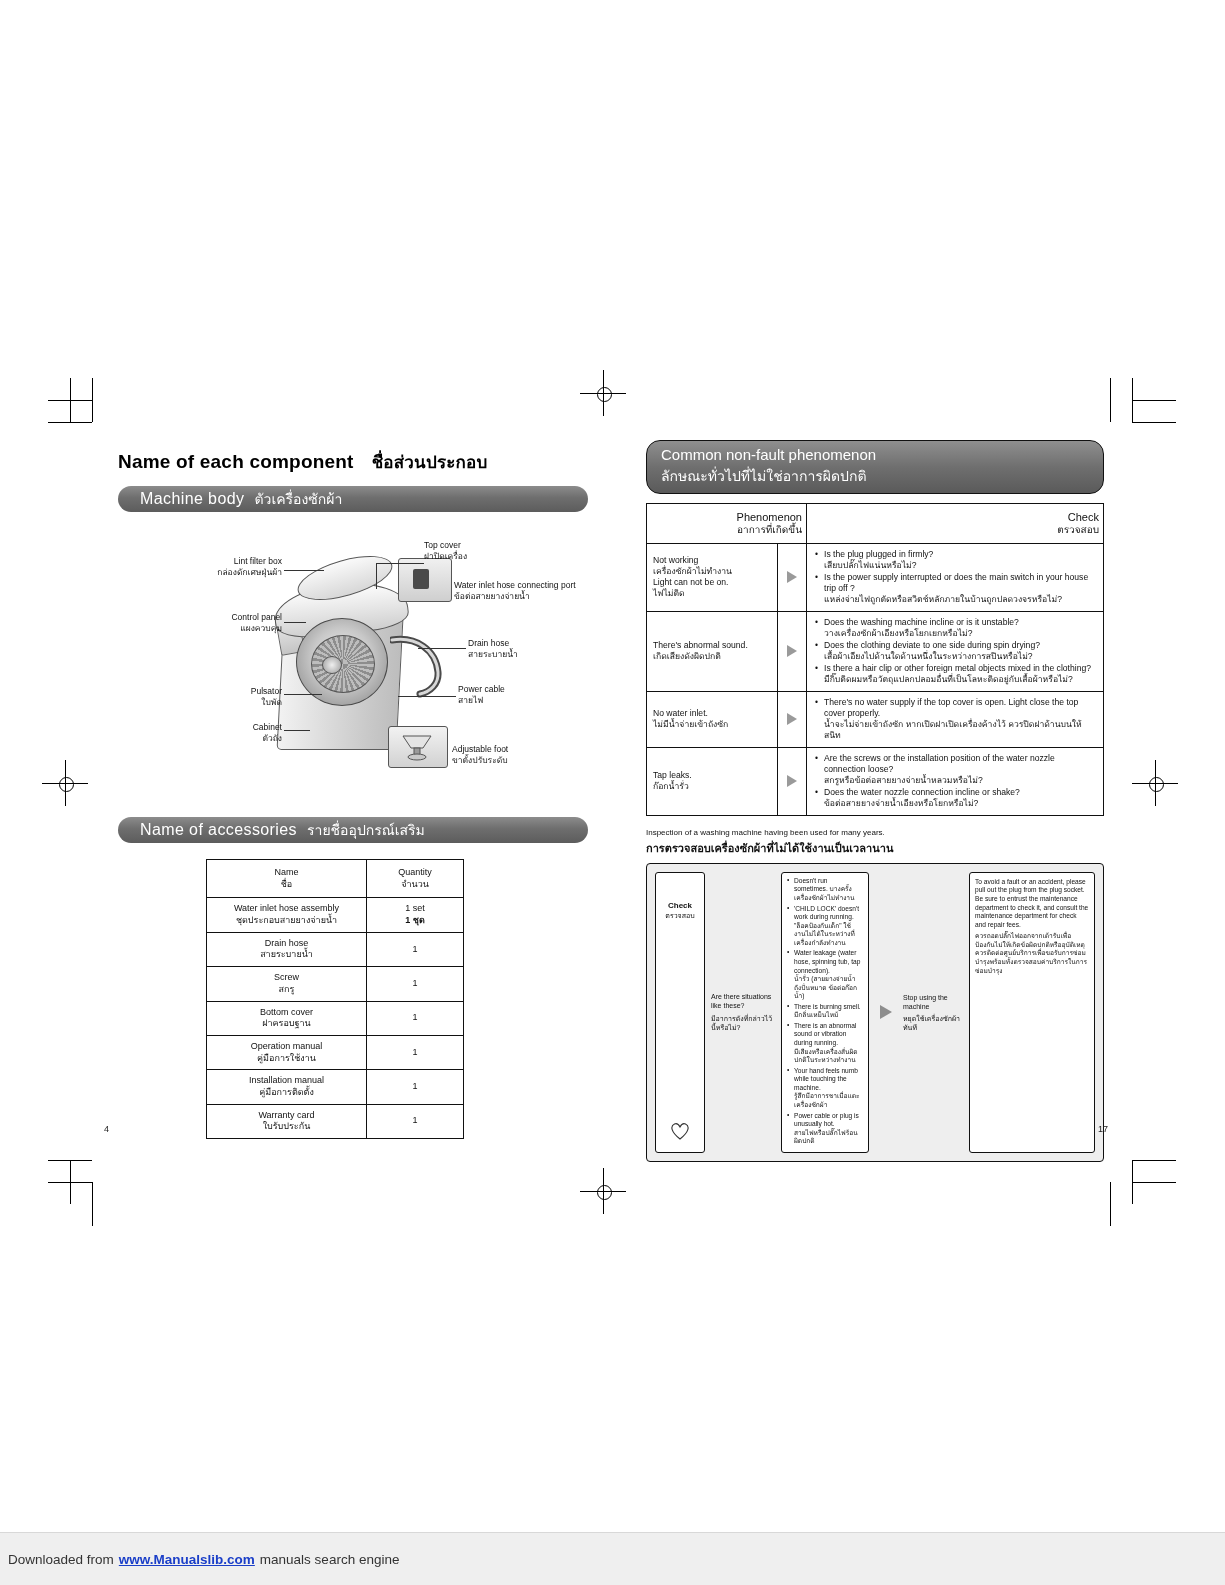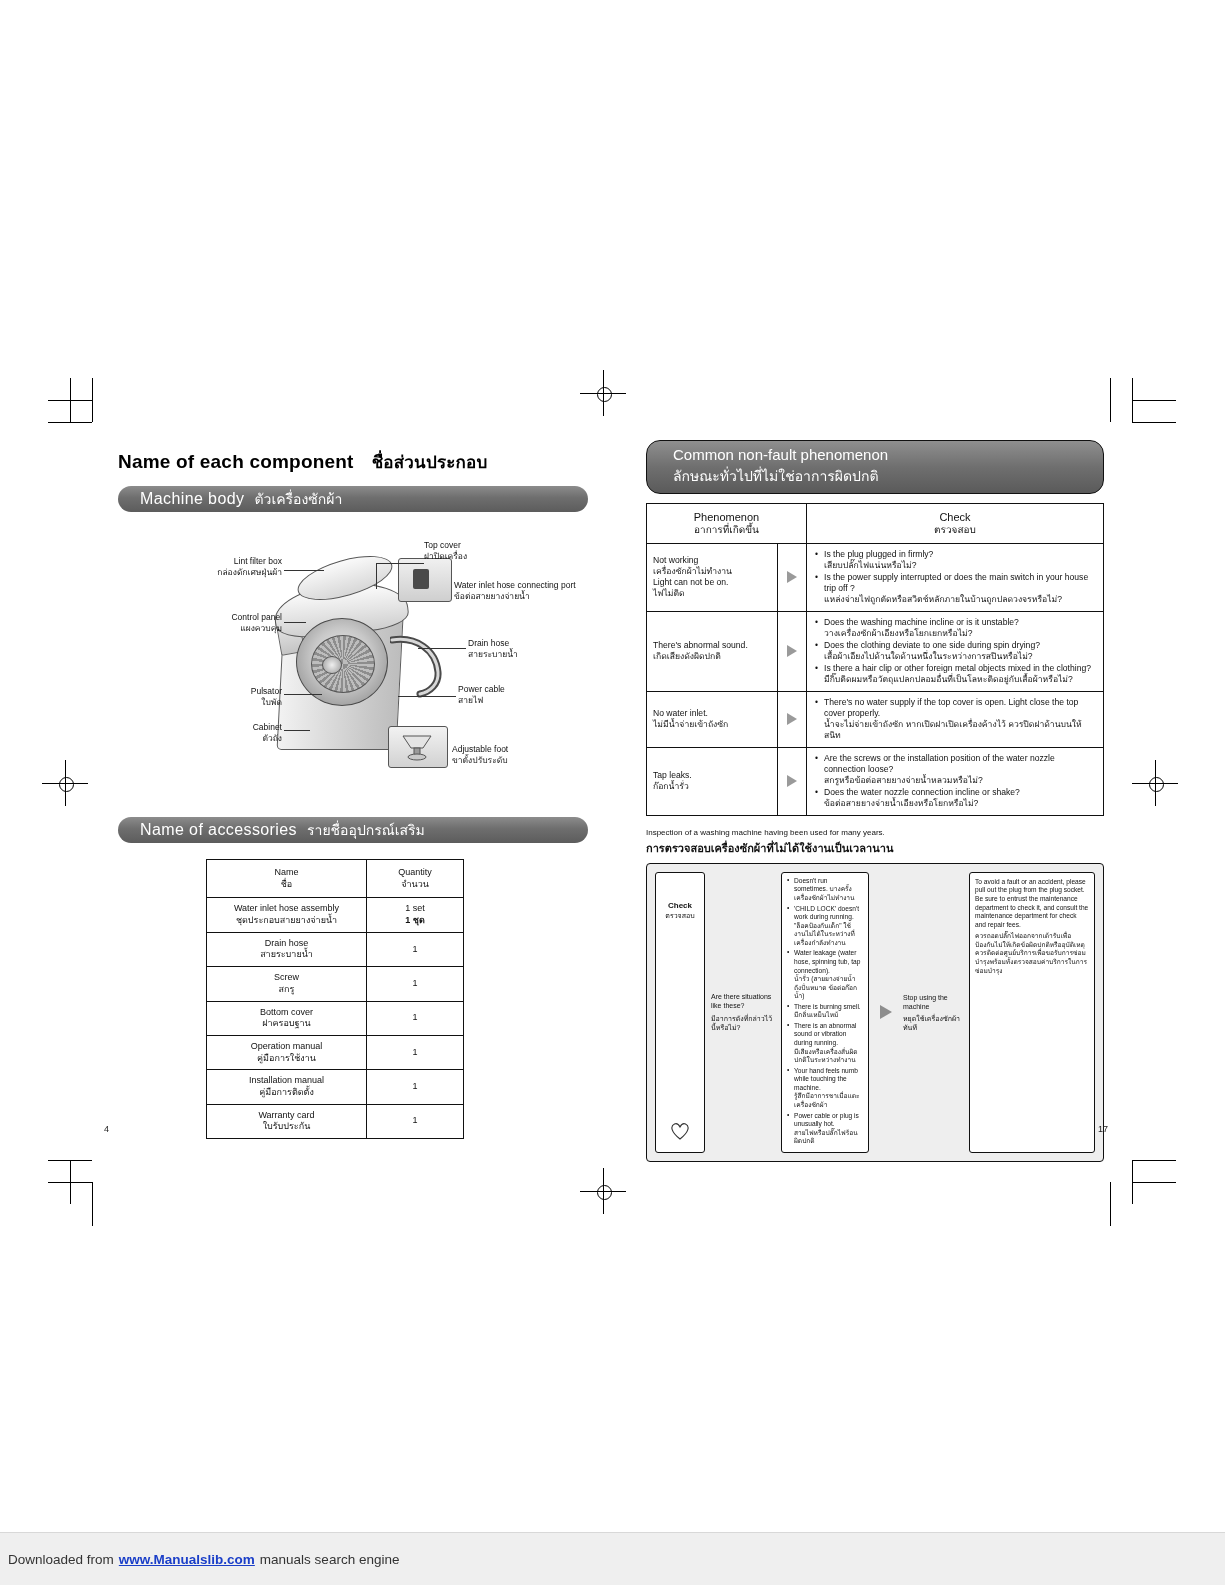--- a/index.html
+++ b/index.html
@@ -179,40 +179,40 @@
   table.acc td.qty { width: 92px; }
   table.acc .bold { font-weight: bold; }
 
   
   .rbar {
     width: 458px;
     border: 1px solid #111;
     border-radius: 14px;
     background: linear-gradient(to bottom,#8f8f8f 0%, #6f6f6f 50%, #5a5a5a 100%);
     color: #fff;
-    padding: 5px 0 6px 26px;
+    padding: 5px 0 6px 14px;
     box-sizing: border-box;
   }
   .rbar .en { font-size: 15px; }
   .rbar .th { font-size: 14px; display:block; margin-top: 1px; }
 
   table.pheno {
     border-collapse: collapse;
     margin-top: 9px;
     width: 458px;
     font-size: 8.6px;
     line-height: 1.28;
     color: #111;
   }
   table.pheno th, table.pheno td {
     border: 1px solid #111;
     vertical-align: middle;
     padding: 5px 6px;
   }
-  table.pheno thead th { text-align: center; font-weight: normal; padding: 6px 4px; }
+  table.pheno thead th { text-align: right; font-weight: normal; padding: 6px 4px; }
   table.pheno thead .en { font-size: 11px; display:block; }
   table.pheno thead .th { font-size: 10px; display:block; }
   td.phe-name { width: 118px; text-align: left; }
   td.phe-name .en { display:block; }
   td.phe-name .th { display:block; }
   td.arrow { width: 16px; text-align: center; padding: 0; }
   .tri {
     width: 0; height: 0;
     border-top: 6px solid transparent;
     border-bottom: 6px solid transparent;

